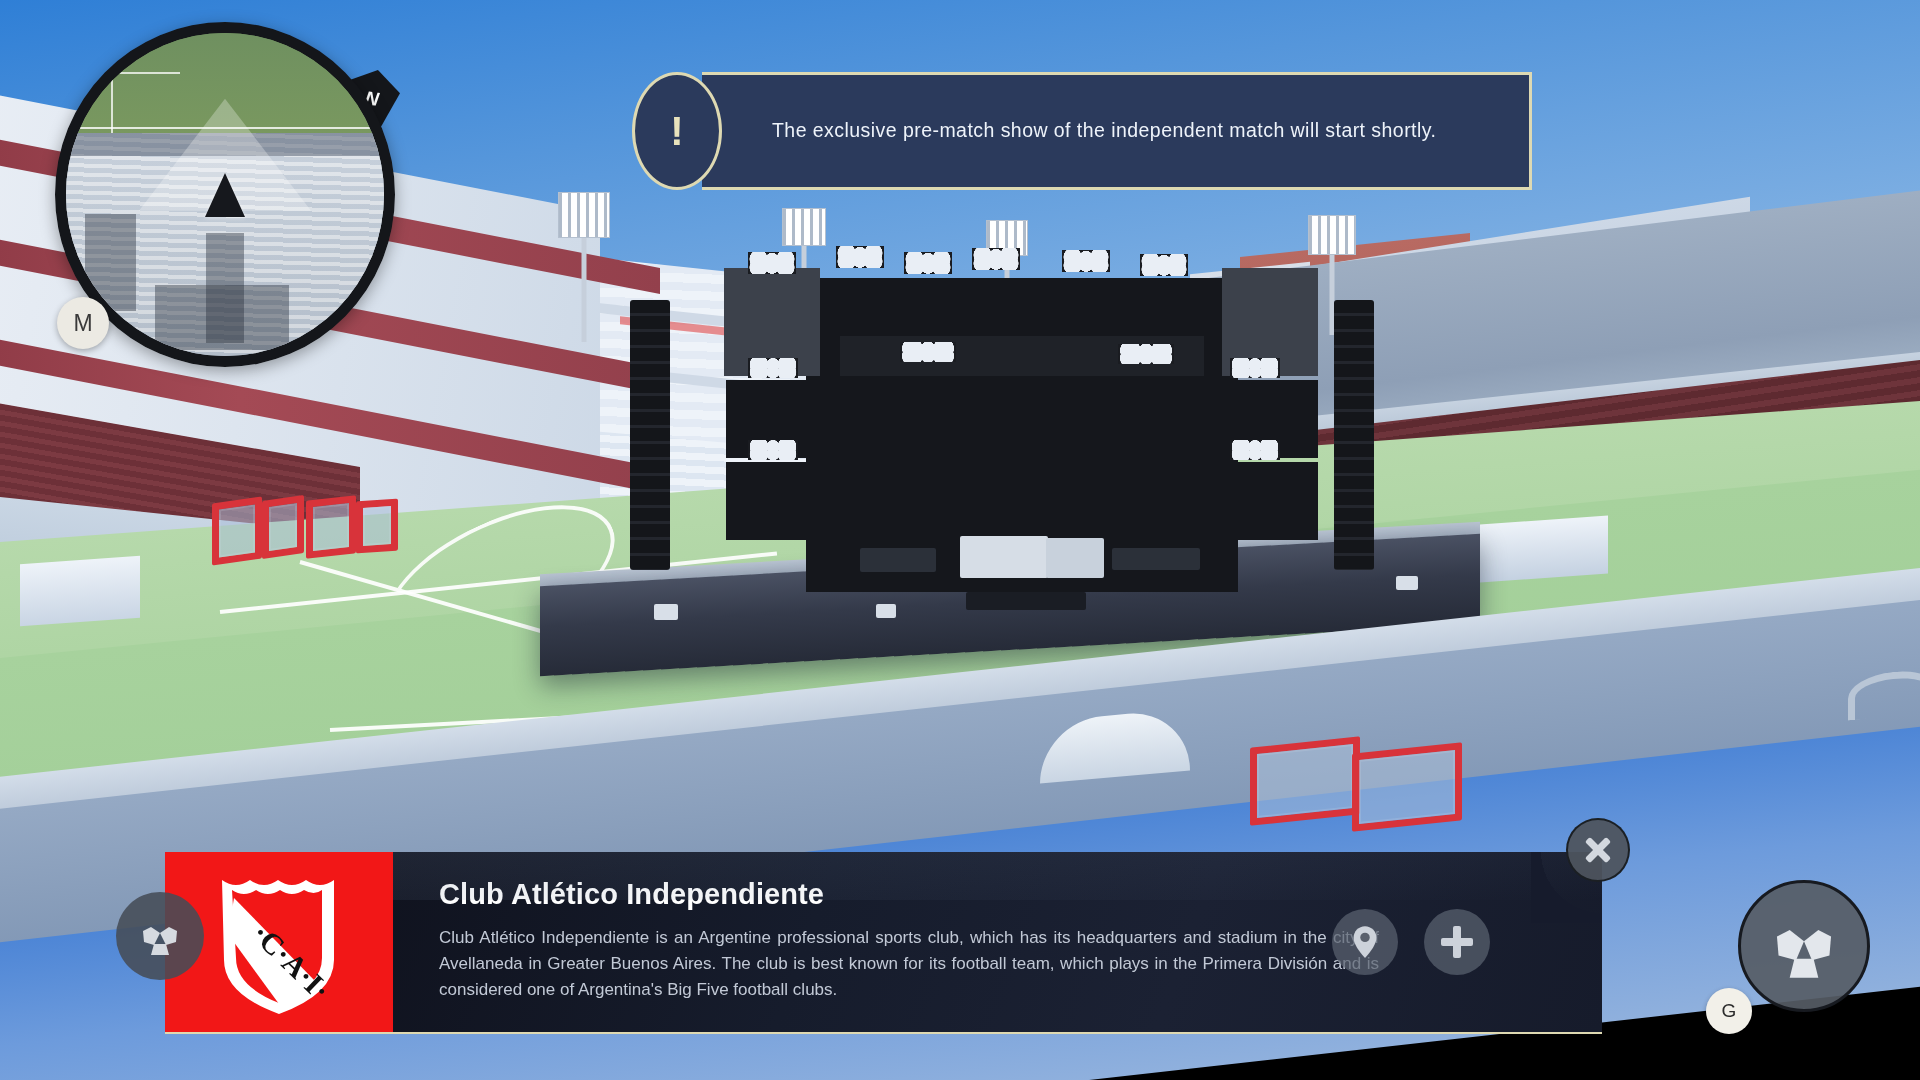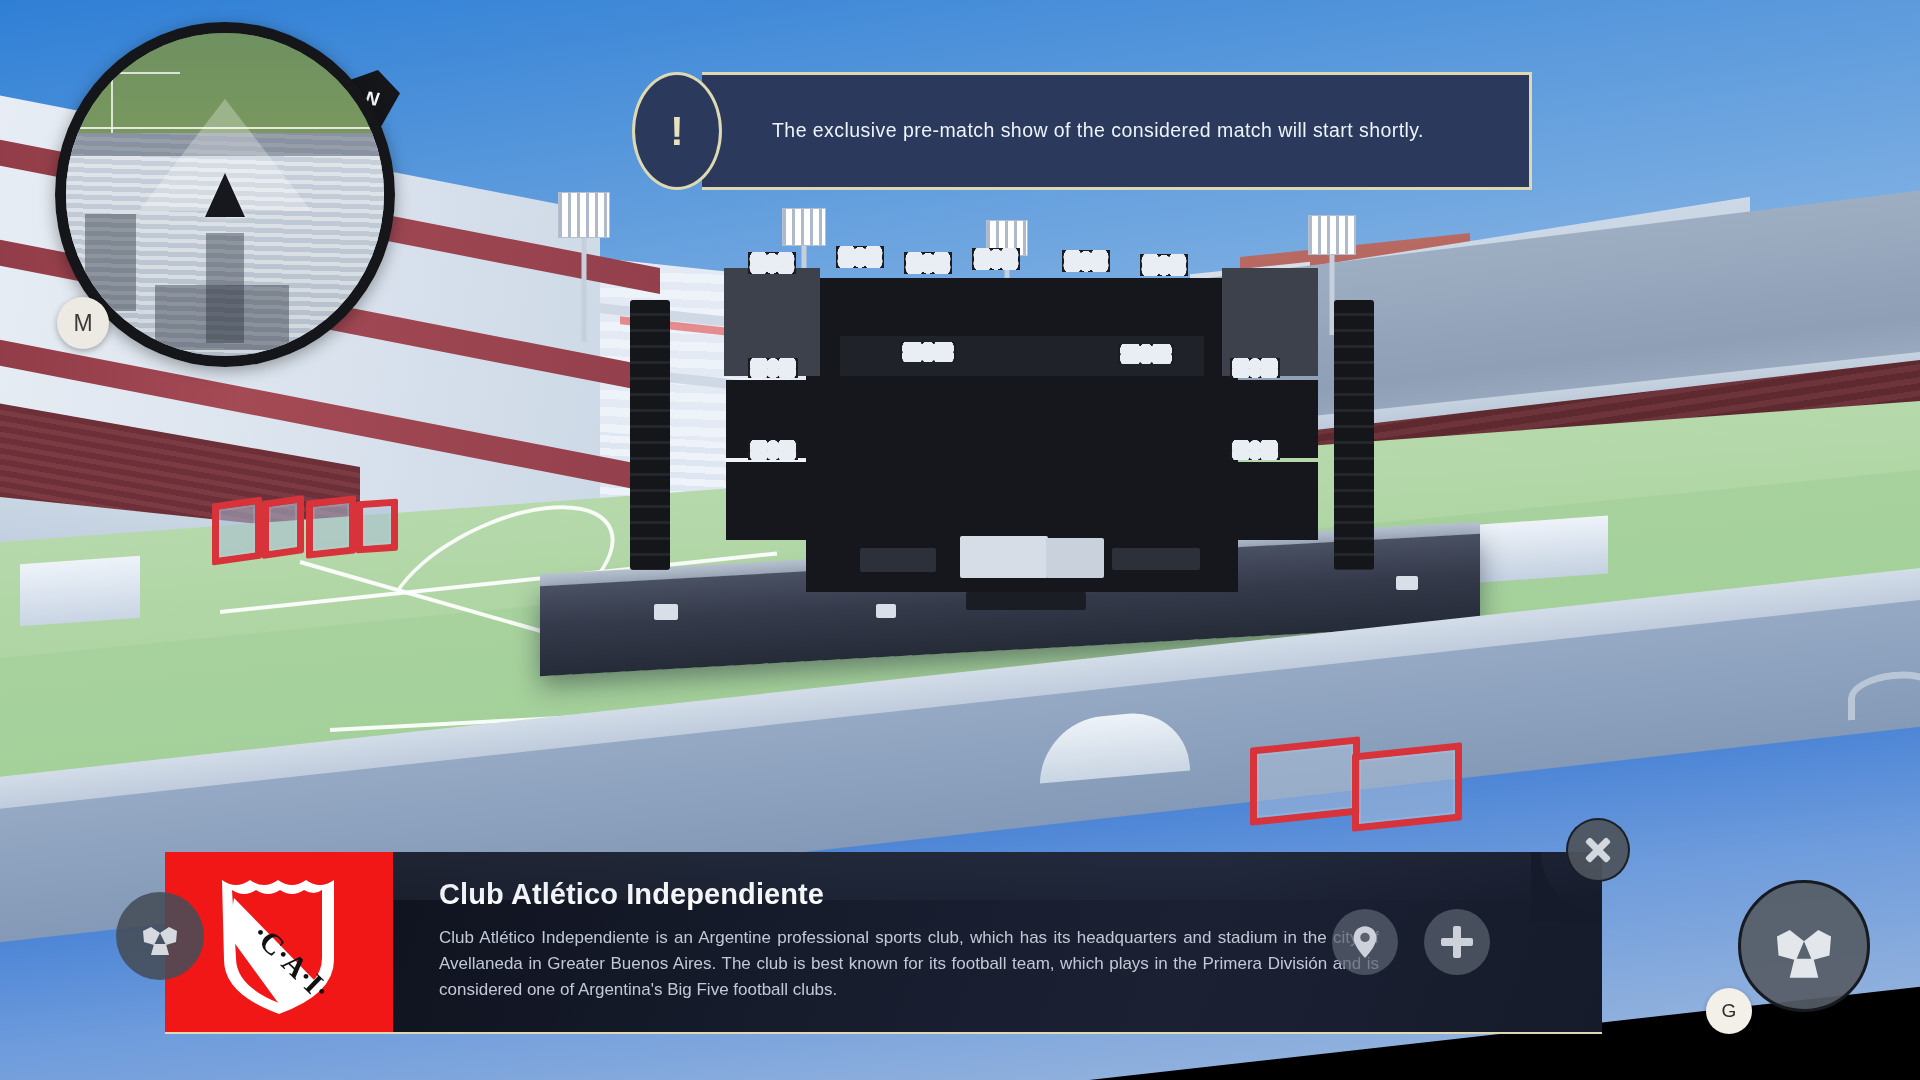--- a/index.html
+++ b/index.html
@@ -458,21 +458,21 @@
       <div class="mm-cone"></div>
       <div class="mm-arrow"></div>
     </div>
     <div class="mm-badge">
       <span>M</span>
     </div>
   </div>
 
   <div class="notif">
     <div class="notif-body">
-      <span>The exclusive pre-match show of the considered match will start shortly.</span>
+      <span>The exclusive pre-match show of the independent match will start shortly.</span>
     </div>
     <div class="notif-icon">
       <b>!</b>
     </div>
   </div>
 
   <div class="infocard">
 
     <div class="ic-logo">
       <svg width="150" height="156" viewBox="0 0 150 156">

